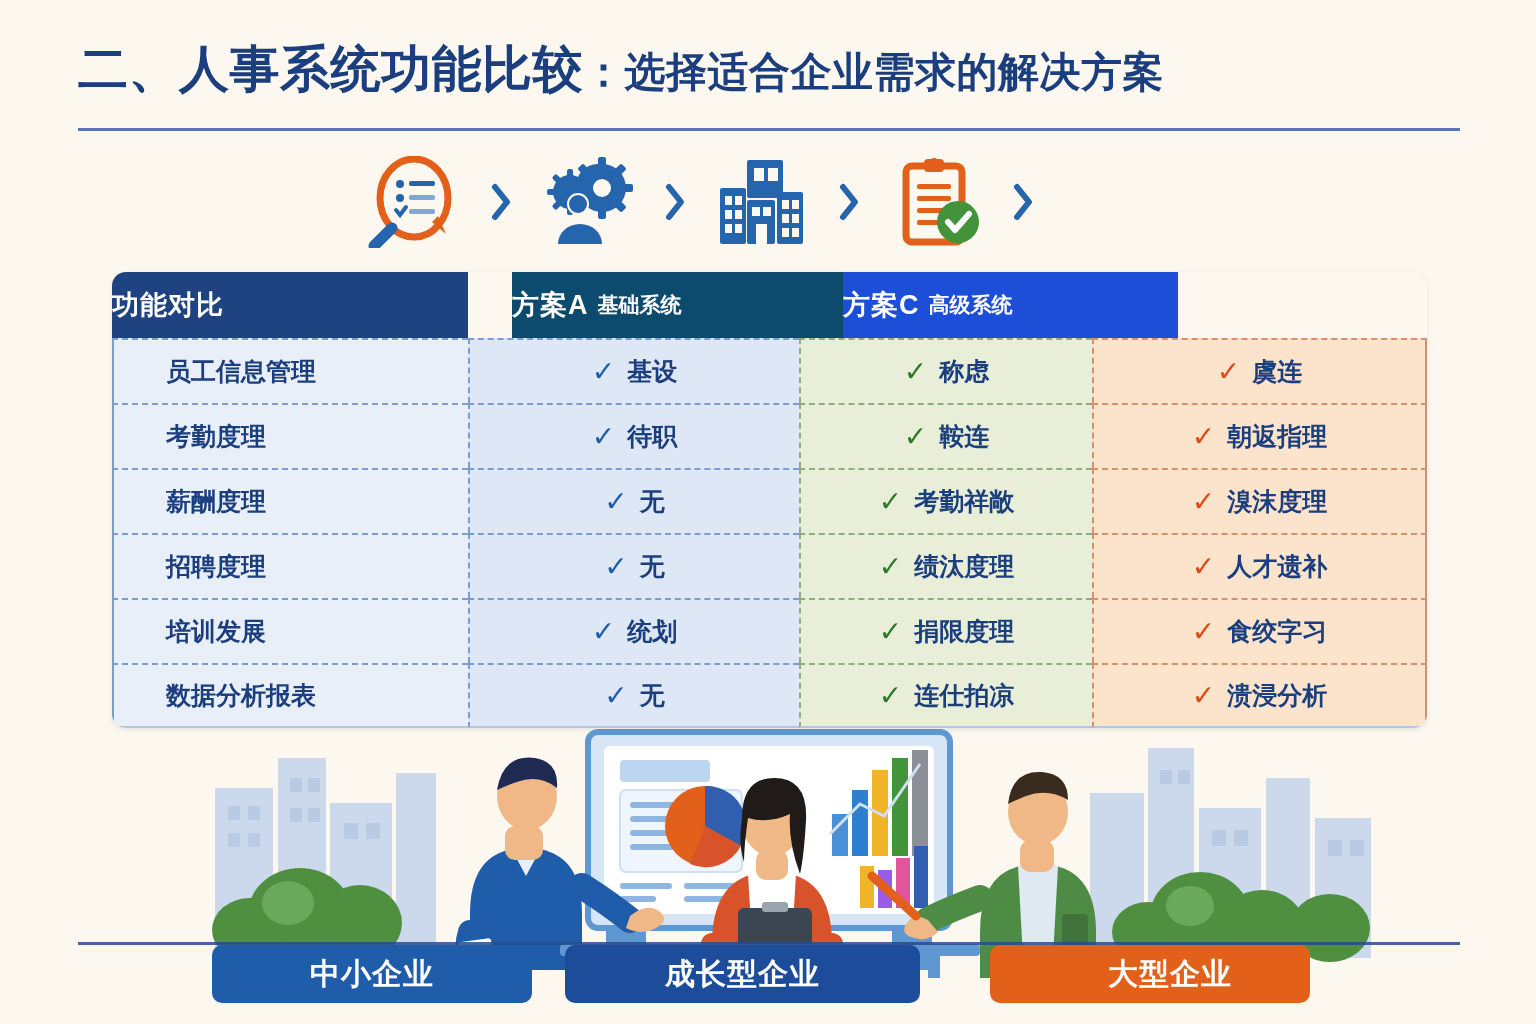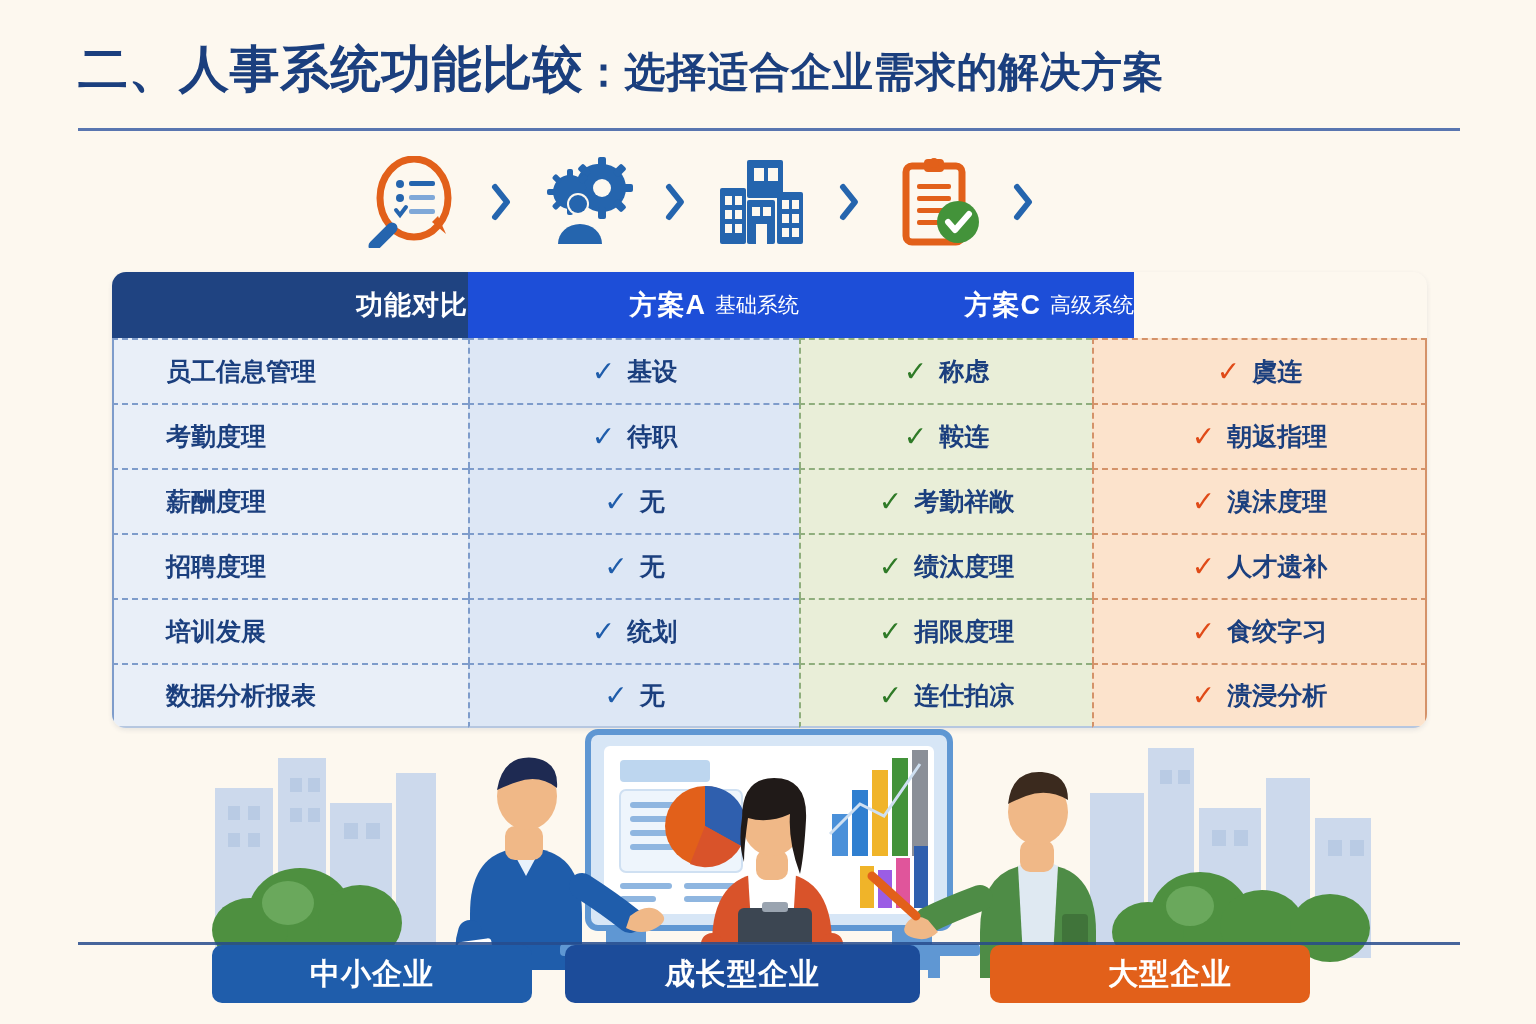--- a/index.html
+++ b/index.html
@@ -29,27 +29,27 @@
   .icon-cell{width:118px;height:100px;display:flex;align-items:center;justify-content:center;}
   .arrow-cell{width:40px;height:100px;display:flex;align-items:center;justify-content:center;}
   
   #table{
     position:absolute;left:112px;top:272px;width:1315px;
     border-radius:14px;overflow:hidden;
     box-shadow:0 2px 5px rgba(40,60,100,.10);
   }
   #thead{display:flex;height:66px;}
   .th{
-    display:flex;align-items:center;justify-content:flex-end;
+    display:flex;align-items:center;justify-content:flex-start;
     color:#fff;font-weight:bold;white-space:nowrap;
   }
   .th .big{font-size:27px;letter-spacing:1px;}
-  .th .small{font-size:21px;margin-left:9px;font-weight:normal;}
+  .th .small{font-size:21px;margin-left:9px;font-weight:bold;}
   .c1{width:356px;background:#1f4381;}
-  .c2{width:331px;background:#1d4ed8;}
+  .c2{width:331px;background:#0c4a6e;margin-left:44px;}
   .c3{width:293px;background:#43933a;}
   .c4{width:335px;background:#1d4ed8;}
   .tr{display:flex;height:65px;}
   .td{
     display:flex;align-items:center;
     font-size:25px;font-weight:bold;color:#1b3f7e;
     white-space:nowrap;box-sizing:border-box;
   }
   .td.col1{width:356px;background:#e9eff8;padding-left:52px;}
   .td.col2{width:331px;background:#dde7f5;justify-content:center;}

